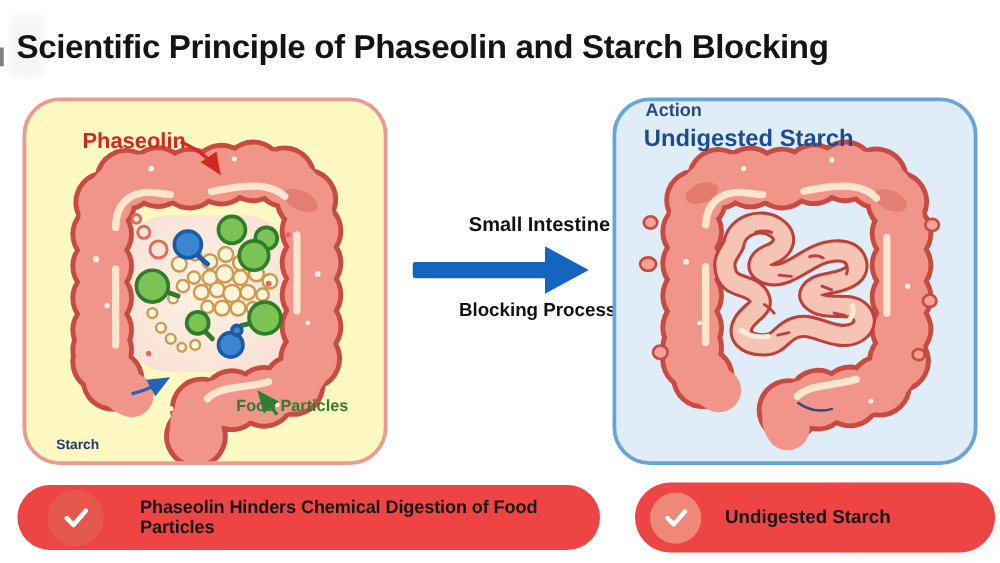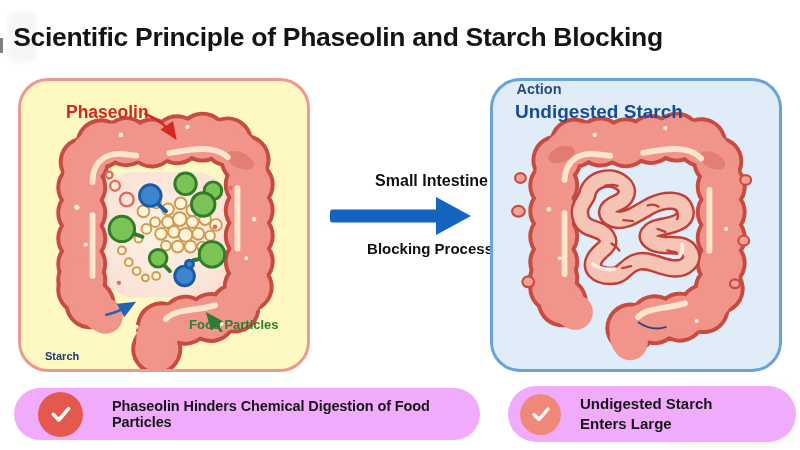--- a/index.html
+++ b/index.html
@@ -46,21 +46,21 @@
   .fiber-lab{left:178px;top:228px;width:92px;text-align:center;font-size:14.5px;line-height:1.22;font-weight:700;color:#2b4a80;}
   .fiber-lab span{display:block;}
 
   
   .mid-top{left:310px;top:172px;width:178px;text-align:right;font-size:16px;font-weight:700;color:#111;}
   .mid-arrow{left:330px;top:196px;width:142px;height:40px;}
   .mid-note{left:305px;top:239px;width:188px;text-align:right;font-size:15px;line-height:1.28;font-weight:700;color:#111;}
   .mid-note span{display:block;}
 
   
-  .pill{border-radius:28px;background:#f0abfc;display:flex;align-items:center;}
+  .pill{border-radius:28px;background:#ef4444;display:flex;align-items:center;}
   .pill-left{left:14px;top:388px;width:466px;height:52px;}
   .pill-right{left:508px;top:386px;width:288px;height:56px;}
   .check-circle{border-radius:50%;display:flex;align-items:center;justify-content:center;flex:0 0 auto;}
   .check-1{width:45px;height:45px;background:#e4584e;margin-left:24px;}
   .check-2{width:41px;height:41px;background:#f0887a;margin-left:12px;}
   .foot-text{font-size:14.5px;font-weight:700;color:#161616;margin-left:29px;letter-spacing:-.1px;}
   .foot-text2{font-size:15px;font-weight:700;color:#161616;margin-left:19px;line-height:1.33;}
   .foot-text2 span{display:block;}
 </style>
 </head>
@@ -271,15 +271,14 @@
 </div>
 
 <div class="abs pill pill-right">
   <div class="check-circle check-2">
     <svg width="24" height="24" viewBox="0 0 24 24">
         <path d="M5 12.5 L10 17.5 L19 7" fill="none" stroke="#ffffff" stroke-width="3.4" stroke-linecap="round" stroke-linejoin="round"></path>
       </svg>
   </div>
   <div class="foot-text2">
     <span>Undigested Starch</span>
-    <span>Enters Large</span>
   </div>
 </div>
 
 </body></html>

